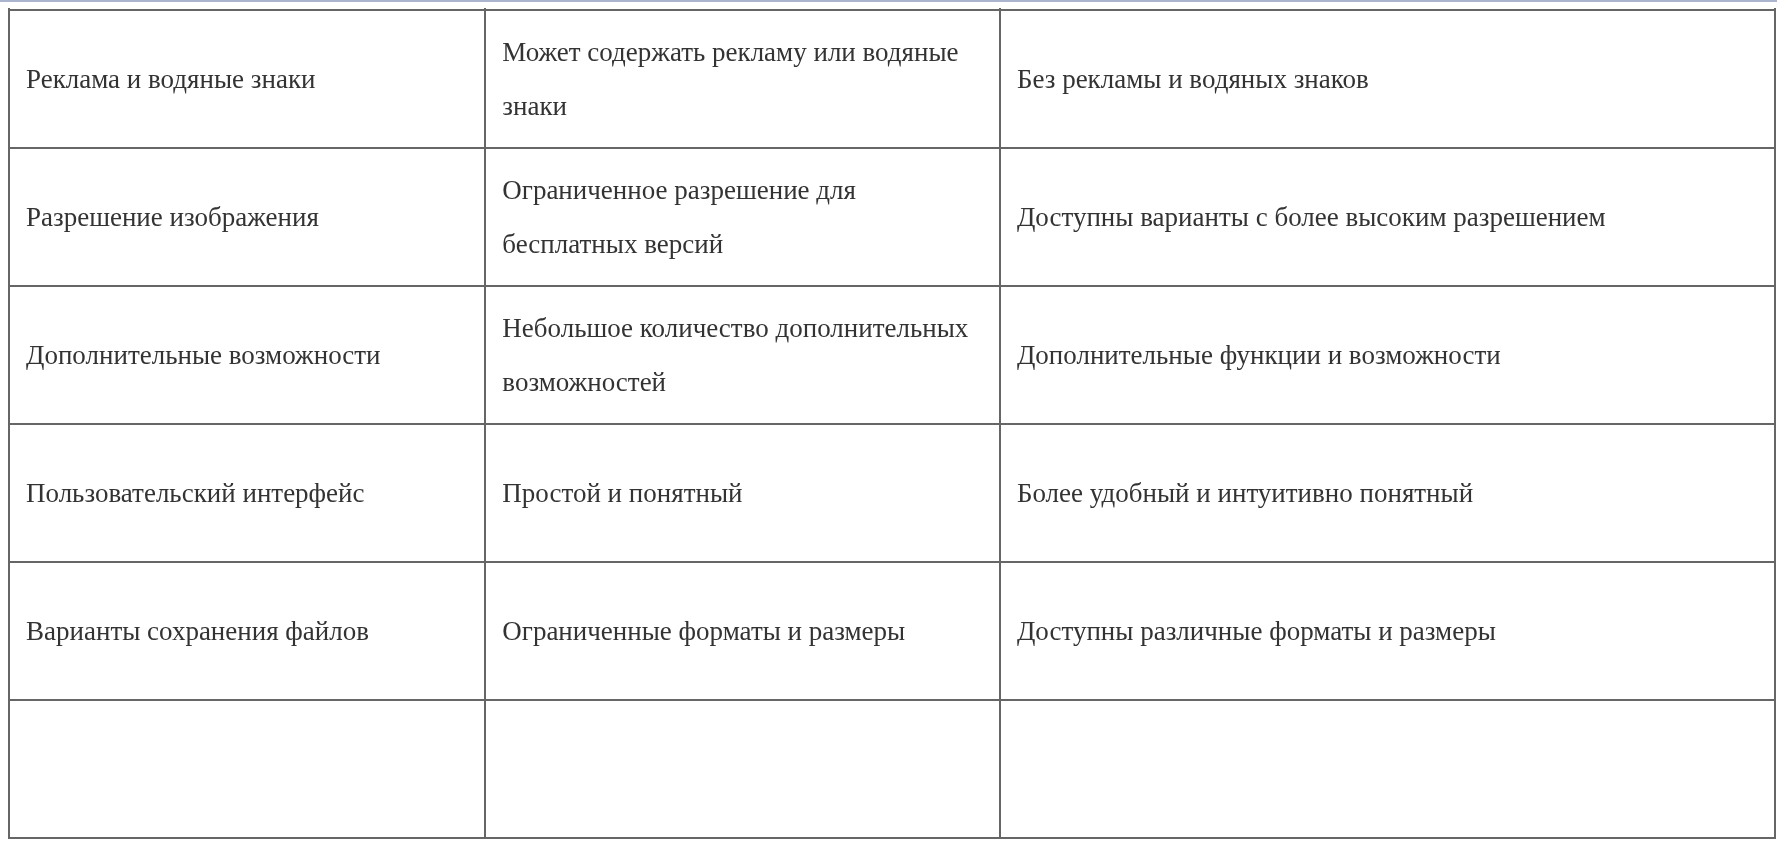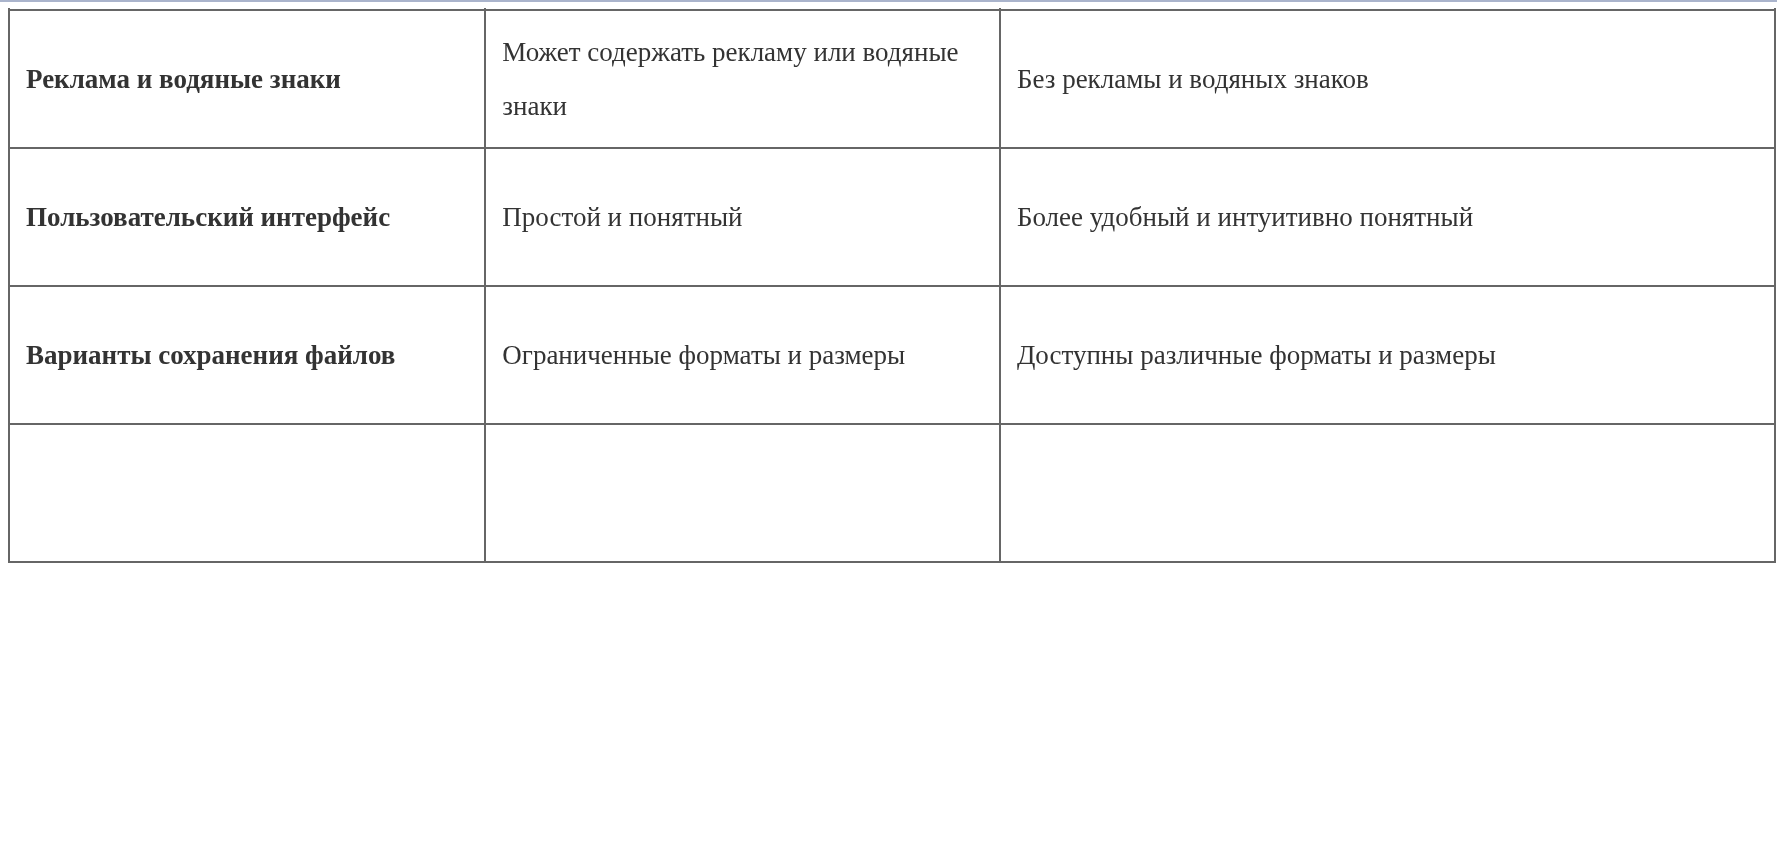--- a/index.html
+++ b/index.html
@@ -13,21 +13,21 @@
     font-size: 27px; color: #333333;
   }
   table.cmp td {
     border: 2px solid #666666;
     height: 138px;
     padding: 0 16px;
     line-height: 54px;
     vertical-align: middle;
     box-sizing: border-box;
   }
-  table.cmp td.feature { font-weight: bold; width: 448px; }
+  table.cmp td.feature { font-weight: normal; width: 448px; }
   table.cmp td.free { width: 484px; }
   table.cmp td.paid { width: 729px; }
   tr.top-stub td { height: 2px; padding: 0; line-height: 0; border-top: none; }
 </style>
 </head>
 <body>
 
 <div class="topline"></div>
 
 <table class="cmp">
@@ -36,20 +36,30 @@
       <td class="feature"></td>
       <td class="free"></td>
       <td class="paid"></td>
     </tr>
     <tr>
       <td class="feature">Реклама и водяные знаки</td>
       <td class="free">Может содержать рекламу или водяные знаки</td>
       <td class="paid">Без рекламы и водяных знаков</td>
     </tr>
     <tr>
+      <td class="feature">Разрешение изображения</td>
+      <td class="free">Ограниченное разрешение для бесплатных версий</td>
+      <td class="paid">Доступны варианты с более высоким разрешением</td>
+    </tr>
+    <tr>
+      <td class="feature">Дополнительные возможности</td>
+      <td class="free">Небольшое количество дополнительных возможностей</td>
+      <td class="paid">Дополнительные функции и возможности</td>
+    </tr>
+    <tr>
       <td class="feature">Пользовательский интерфейс</td>
       <td class="free">Простой и понятный</td>
       <td class="paid">Более удобный и интуитивно понятный</td>
     </tr>
     <tr>
       <td class="feature">Варианты сохранения файлов</td>
       <td class="free">Ограниченные форматы и размеры</td>
       <td class="paid">Доступны различные форматы и размеры</td>
     </tr>
     <tr>

